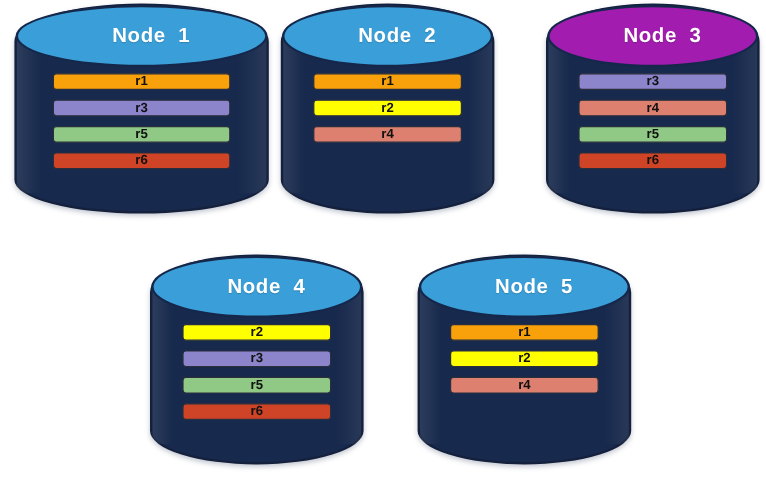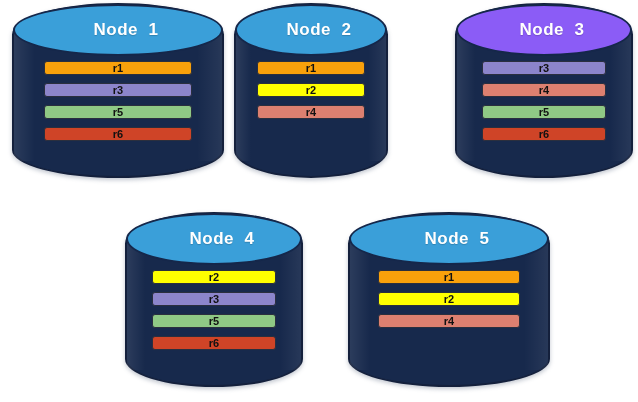--- a/index.html
+++ b/index.html
@@ -119,21 +119,21 @@
           <span class="bar-label">r3</span>
         </div>
         <div class="bar" style="background: rgb(143, 201, 133);">
           <span class="bar-label">r5</span>
         </div>
         <div class="bar" style="background: rgb(207, 68, 39);">
           <span class="bar-label">r6</span>
         </div>
       </div>
     </div>
-    <div class="node" style="left: 234px; top: 3px; width: 154px; height: 175px;">
+    <div class="node" style="left: 234px; top: 3px; width: 178px; height: 175px;">
       <div class="node-body" style="background: rgb(23, 41, 76);"></div>
       <div class="node-shade-l"></div>
       <div class="node-shade-r"></div>
       <div class="node-top" style="background: rgb(58, 159, 217);">
         <div class="node-title">Node  2</div>
       </div>
       <div class="bars">
         <div class="bar" style="background: rgb(249, 161, 11);">
           <span class="bar-label">r1</span>
         </div>
@@ -142,21 +142,21 @@
         </div>
         <div class="bar" style="background: rgb(221, 128, 112);">
           <span class="bar-label">r4</span>
         </div>
       </div>
     </div>
     <div class="node" style="left: 455px; top: 3px; width: 178px; height: 175px;">
       <div class="node-body" style="background: rgb(23, 41, 76);"></div>
       <div class="node-shade-l"></div>
       <div class="node-shade-r"></div>
-      <div class="node-top" style="background: #8b5cf6;">
+      <div class="node-top" style="background: #a21caf;">
         <div class="node-title">Node  3</div>
       </div>
       <div class="bars">
         <div class="bar" style="background: rgb(140, 133, 203);">
           <span class="bar-label">r3</span>
         </div>
         <div class="bar" style="background: rgb(221, 128, 112);">
           <span class="bar-label">r4</span>
         </div>
         <div class="bar" style="background: rgb(143, 201, 133);">
@@ -182,21 +182,21 @@
           <span class="bar-label">r3</span>
         </div>
         <div class="bar" style="background: rgb(143, 201, 133);">
           <span class="bar-label">r5</span>
         </div>
         <div class="bar" style="background: rgb(207, 68, 39);">
           <span class="bar-label">r6</span>
         </div>
       </div>
     </div>
-    <div class="node" style="left: 348px; top: 212px; width: 178px; height: 175px; padding-left: 24px;">
+    <div class="node" style="left: 348px; top: 212px; width: 178px; height: 175px;">
       <div class="node-body" style="background: rgb(23, 41, 76);"></div>
       <div class="node-shade-l"></div>
       <div class="node-shade-r"></div>
       <div class="node-top" style="background: rgb(58, 159, 217);">
         <div class="node-title">Node  5</div>
       </div>
       <div class="bars">
         <div class="bar" style="background: rgb(249, 161, 11);">
           <span class="bar-label">r1</span>
         </div>

